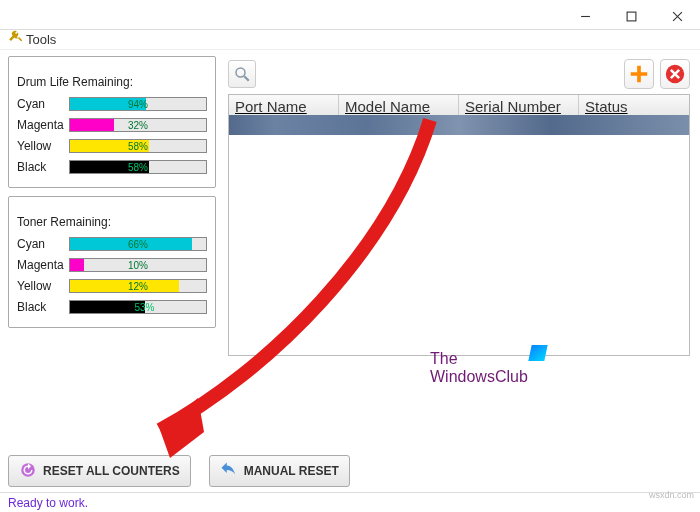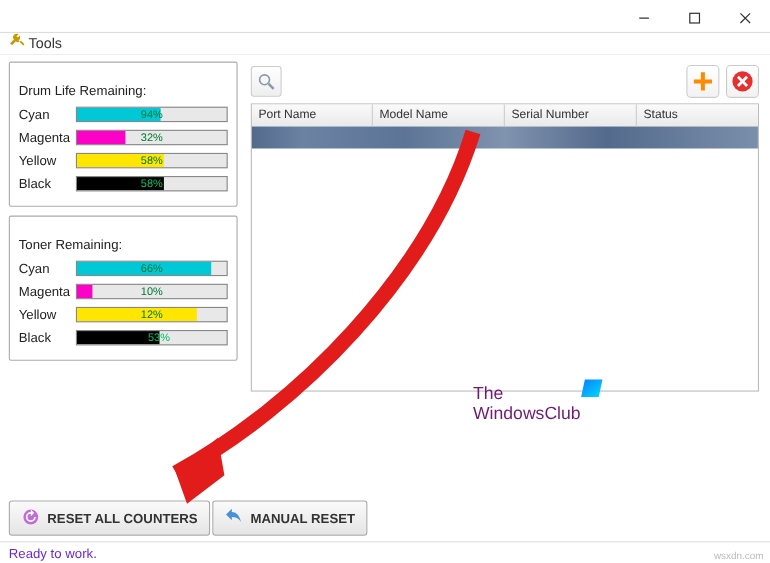--- a/index.html
+++ b/index.html
@@ -116,40 +116,41 @@
     display:flex; align-items:center; justify-content:center;
   }
   .table {
     border: 1px solid #bbb;
     margin-top: 2px;
   }
   .thead {
     display: flex;
     background: linear-gradient(#fafafa,#e9e9e9);
     height: 20px;
-    font-size: 11px;
+    font-size: 15px;
+    text-decoration: underline;
   }
   .th {
     border-right: 1px solid #ccc;
     padding: 3px 6px 0 6px;
     color: #333;
     overflow: hidden;
     white-space: nowrap;
   }
   .trow {
     height: 20px;
     background: linear-gradient(90deg,#546a8c,#6b82a3 10%,#5c7496 30%,#8093af 50%,#546a8c 70%,#7a8fab 100%);
   }
   .tblank { height: 220px; }
   
   .bottom {
     height: 42px;
     display: flex;
     align-items: center;
-    gap: 2px;
+    gap: 18px;
     padding: 0 8px;
   }
   .btn {
     height: 32px;
     border: 1px solid #aaa;
     border-radius: 3px;
     background: linear-gradient(#fafafa,#e5e5e5);
     display: flex;
     align-items: center;
     padding: 0 10px;
@@ -175,21 +176,21 @@
     font-size: 16px;
     color: #701a75;
   }
   .wm-logo {
     position:absolute; left:530px; top:345px;
     width:16px; height:16px;
     background: linear-gradient(135deg,#0a84ff 0%,#00d5ff 100%);
     transform: skewX(-12deg);
   }
   .sitemark {
-    position: absolute; right: 6px; bottom: 2px;
+    position: absolute; right: 6px; bottom: 12px;
     font-size: 9px; color: #bbb; font-family: Arial;
   }
   
   .arrow-svg {
     position: absolute;
     left: 130px;
     top: 110px;
     width: 320px;
     height: 360px;
     pointer-events: none;

